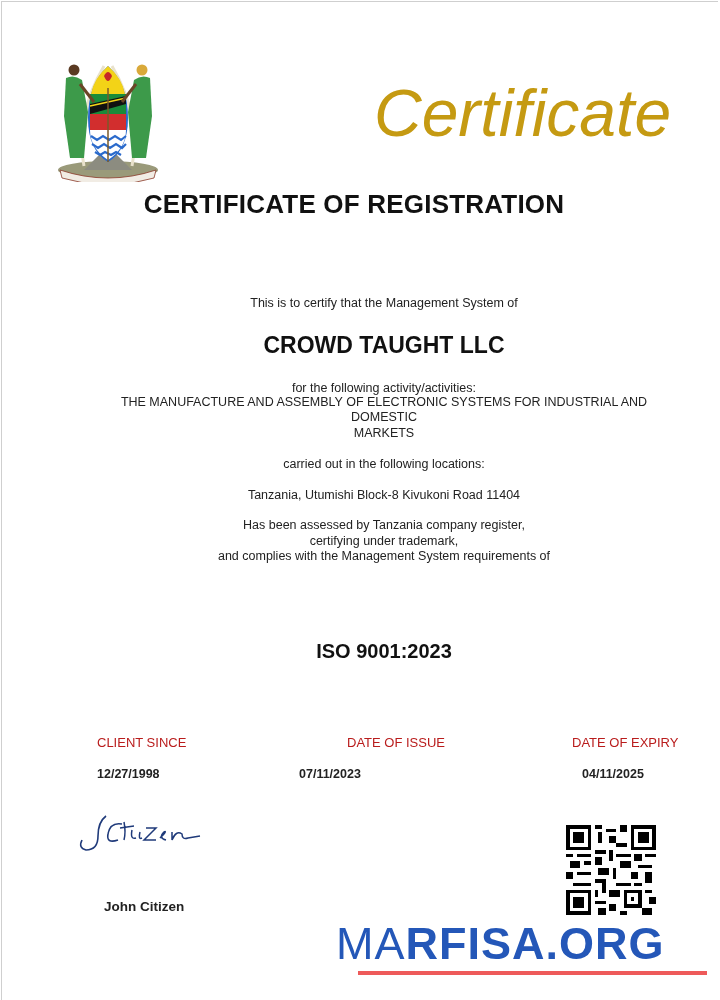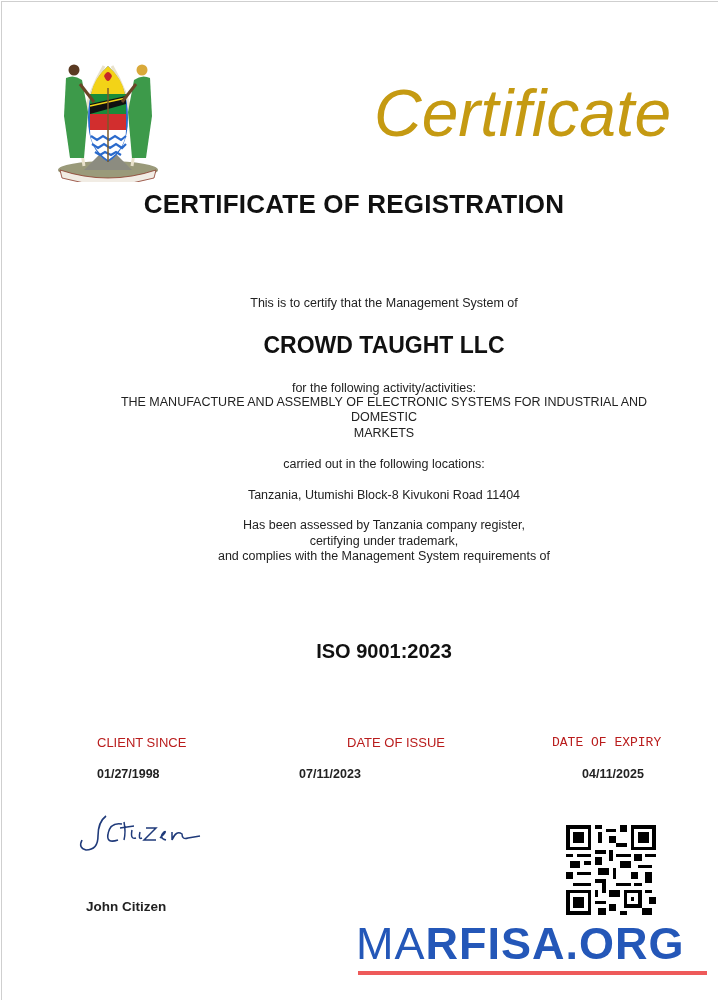--- a/index.html
+++ b/index.html
@@ -13,23 +13,23 @@
   .title { position:absolute; left:0; width:708px; top:189px; text-align:center;
            font-weight:bold; font-size:26px; color:#111; letter-spacing:0.2px; }
   .center { position:absolute; left:0; width:768px; text-align:center; font-size:12.5px; color:#222; line-height:15px; }
   .company { position:absolute; left:0; width:768px; top:332px; text-align:center;
              font-weight:bold; font-size:23px; color:#111; }
   .standard { position:absolute; left:0; width:768px; top:640px; text-align:center;
               font-weight:bold; font-size:20px; color:#111; }
   .dlabel { position:absolute; top:735px; font-size:13px; color:#b91c1c; }
   .dval { position:absolute; top:767px; font-size:12.5px; font-weight:bold; color:#222; }
   .sig { position:absolute; left:76px; top:812px; width:130px; height:44px; }
-  .signer { position:absolute; left:86px; top:899px; font-size:13.5px; font-weight:bold; color:#222; }
+  .signer { position:absolute; left:104px; top:899px; font-size:13.5px; font-weight:bold; color:#222; }
   .qr { position:absolute; left:566px; top:825px; width:90px; height:90px; }
-  .watermark { position:absolute; left:356px; top:921px; font-size:45px; color:#2457b8;
+  .watermark { position:absolute; left:336px; top:921px; font-size:45px; color:#2457b8;
                letter-spacing:1px; line-height:1; }
   .watermark .thin { font-weight:normal; }
   .watermark .bold { font-weight:bold; }
   .wm-underline { position:absolute; left:358px; top:971px; width:349px; height:4px; background:#ee5a5a; }
 </style>
 </head>
 <body>
 
 <div class="page-border"></div>
 
@@ -80,23 +80,23 @@
 <div class="center" style="top:488px;">Tanzania, Utumishi Block-8 Kivukoni Road 11404</div>
 
 <div class="center" style="top:518px;">Has been assessed by Tanzania company register,</div>
 <div class="center" style="top:534px;">certifying under trademark,</div>
 <div class="center" style="top:549px;">and complies with the Management System requirements of</div>
 
 <div class="standard">ISO 9001:2023</div>
 
 <div class="dlabel" style="left:97px;">CLIENT SINCE</div>
 <div class="dlabel" style="left:307px;margin-left:40px;">DATE OF ISSUE</div>
-<div class="dlabel" style="left:552px;font-family:Liberation Mono, monospace;">DATE OF EXPIRY</div>
+<div class="dlabel" style="left:572px;">DATE OF EXPIRY</div>
 
-<div class="dval" style="left:97px;">01/27/1998</div>
+<div class="dval" style="left:97px;">12/27/1998</div>
 <div class="dval" style="left:299px;">07/11/2023</div>
 <div class="dval" style="left:582px;">04/11/2025</div>
 
 <svg class="sig" viewBox="0 0 130 44">
   <path d="M30 4 Q22 10 22 24 Q22 38 10 38 Q2 36 6 28" fill="none" stroke="#1f3a7a" stroke-width="1.6"></path>
   <path d="M46 12 Q34 10 32 22 Q30 32 42 28" fill="none" stroke="#1f3a7a" stroke-width="1.6"></path>
   <path d="M48 10 Q50 20 48 28 M44 16 L58 14 M56 18 Q54 28 60 26 M64 20 Q62 28 66 26 M70 16 L80 16 L68 28 L80 28 M84 26 Q92 18 88 20 Q82 26 90 28 M96 20 Q96 28 96 28 Q100 18 106 22 Q106 28 112 26 L124 24" fill="none" stroke="#1f3a7a" stroke-width="1.5"></path>
 </svg>
 
 <div class="signer">John Citizen</div>

